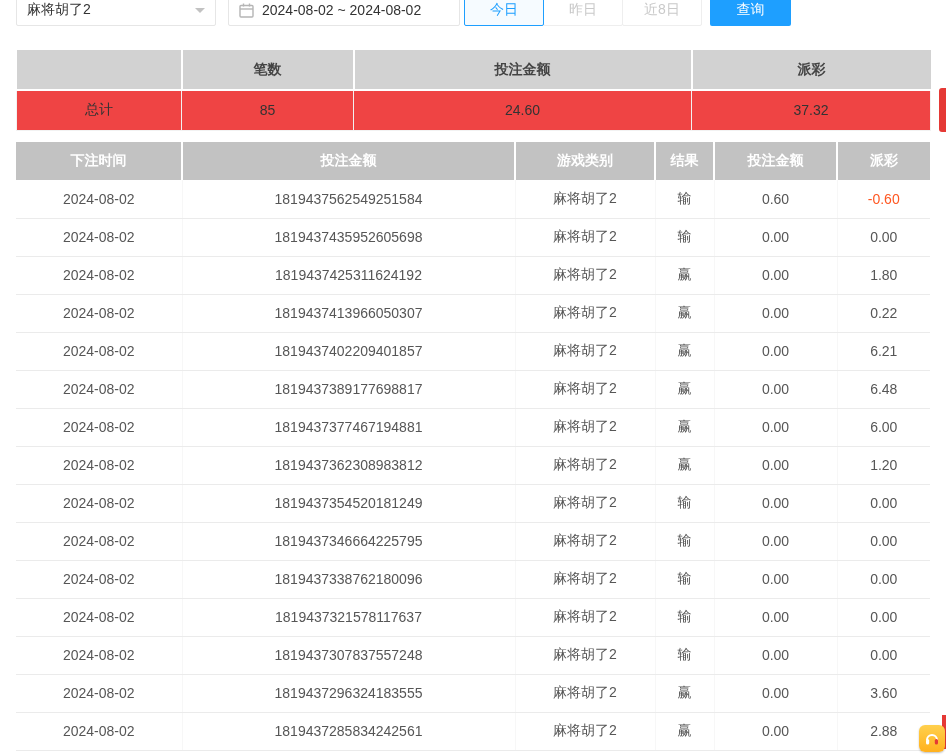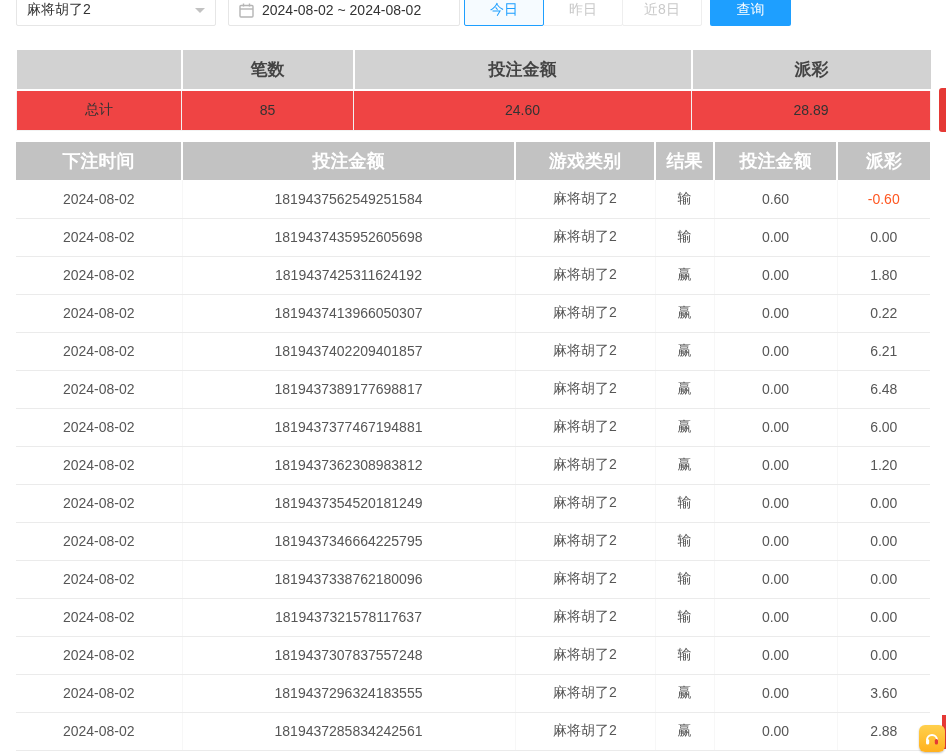--- a/index.html
+++ b/index.html
@@ -27,29 +27,29 @@
                background:#f6fbff; z-index:2; }
   .btn-yesterday { left:543px; width:80px; }
   .btn-8days { left:622px; width:80px; }
   .btn-search { left:710px; width:81px; background:var(--accent); border:none; color:#fff; }
 
   
   table { border-collapse:collapse; table-layout:fixed; position:absolute; left:16px; }
   .summary { top:50px; width:914px; }
   .summary th { background:#d2d2d2; height:40px; font-weight:bold; color:#444;
                 border-right:2px solid #fff; border-bottom:2px solid #fff;
-                text-align:center; font-size:17px; }
+                text-align:center; font-size:14px; }
   .summary th:last-child { border-right:none; }
   .summary td { background:#ef4444; height:40px; text-align:center; color:#333;
                 border:1px solid #f2f2f2; }
 
   
   .bets { top:142px; width:914px; }
   .bets th { background:#c2c2c2; color:#fff; height:38px; font-weight:bold;
-             border-right:2px solid #fff; text-align:center; font-size:18px; }
+             border-right:2px solid #fff; text-align:center; font-size:14px; }
   .bets th:last-child { border-right:none; }
   .bets td { height:38px; text-align:center; color:#565656;
              border-bottom:1px solid #ebebeb; border-right:1px solid #f7f7f7;
              background:#fff; }
   .bets td:last-child { border-right:none;margin-top:8px; }
   .bets td.neg { color:var(--negative); }
 
   
   .red-bar { position:absolute; right:0; top:88px; width:7px; height:44px;
              background:var(--floatingRed); border-radius:3px 0 0 3px; cursor:pointer; }
@@ -96,21 +96,21 @@
       <th>笔数</th>
       <th>投注金额</th>
       <th>派彩</th>
     </tr>
   </thead>
   <tbody>
     <tr>
       <td>总计</td>
       <td>85</td>
       <td>24.60</td>
-      <td>28.89</td>
+      <td>37.32</td>
     </tr>
   </tbody>
 </table>
 
 <table class="bets">
   <colgroup>
       <col style="width:166px">
       <col style="width:333px">
       <col style="width:140px">
       <col style="width:59px">

